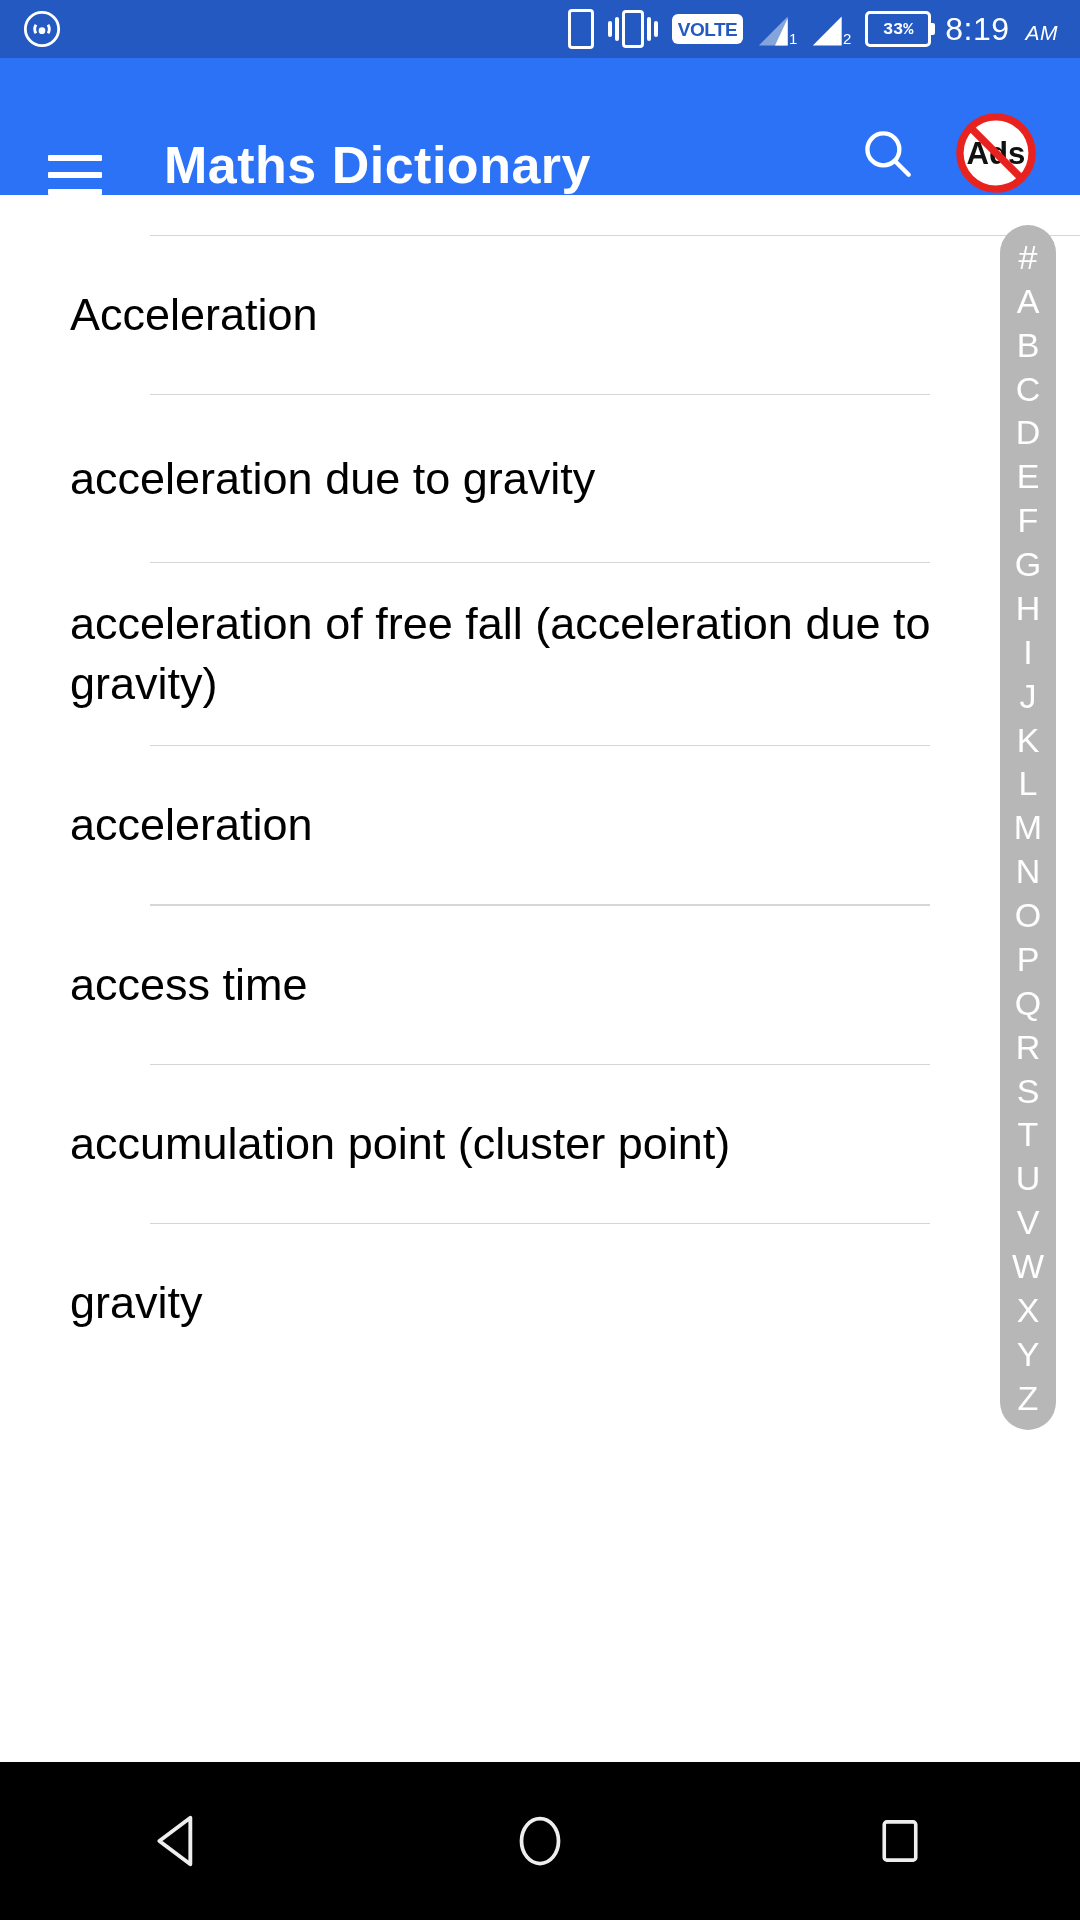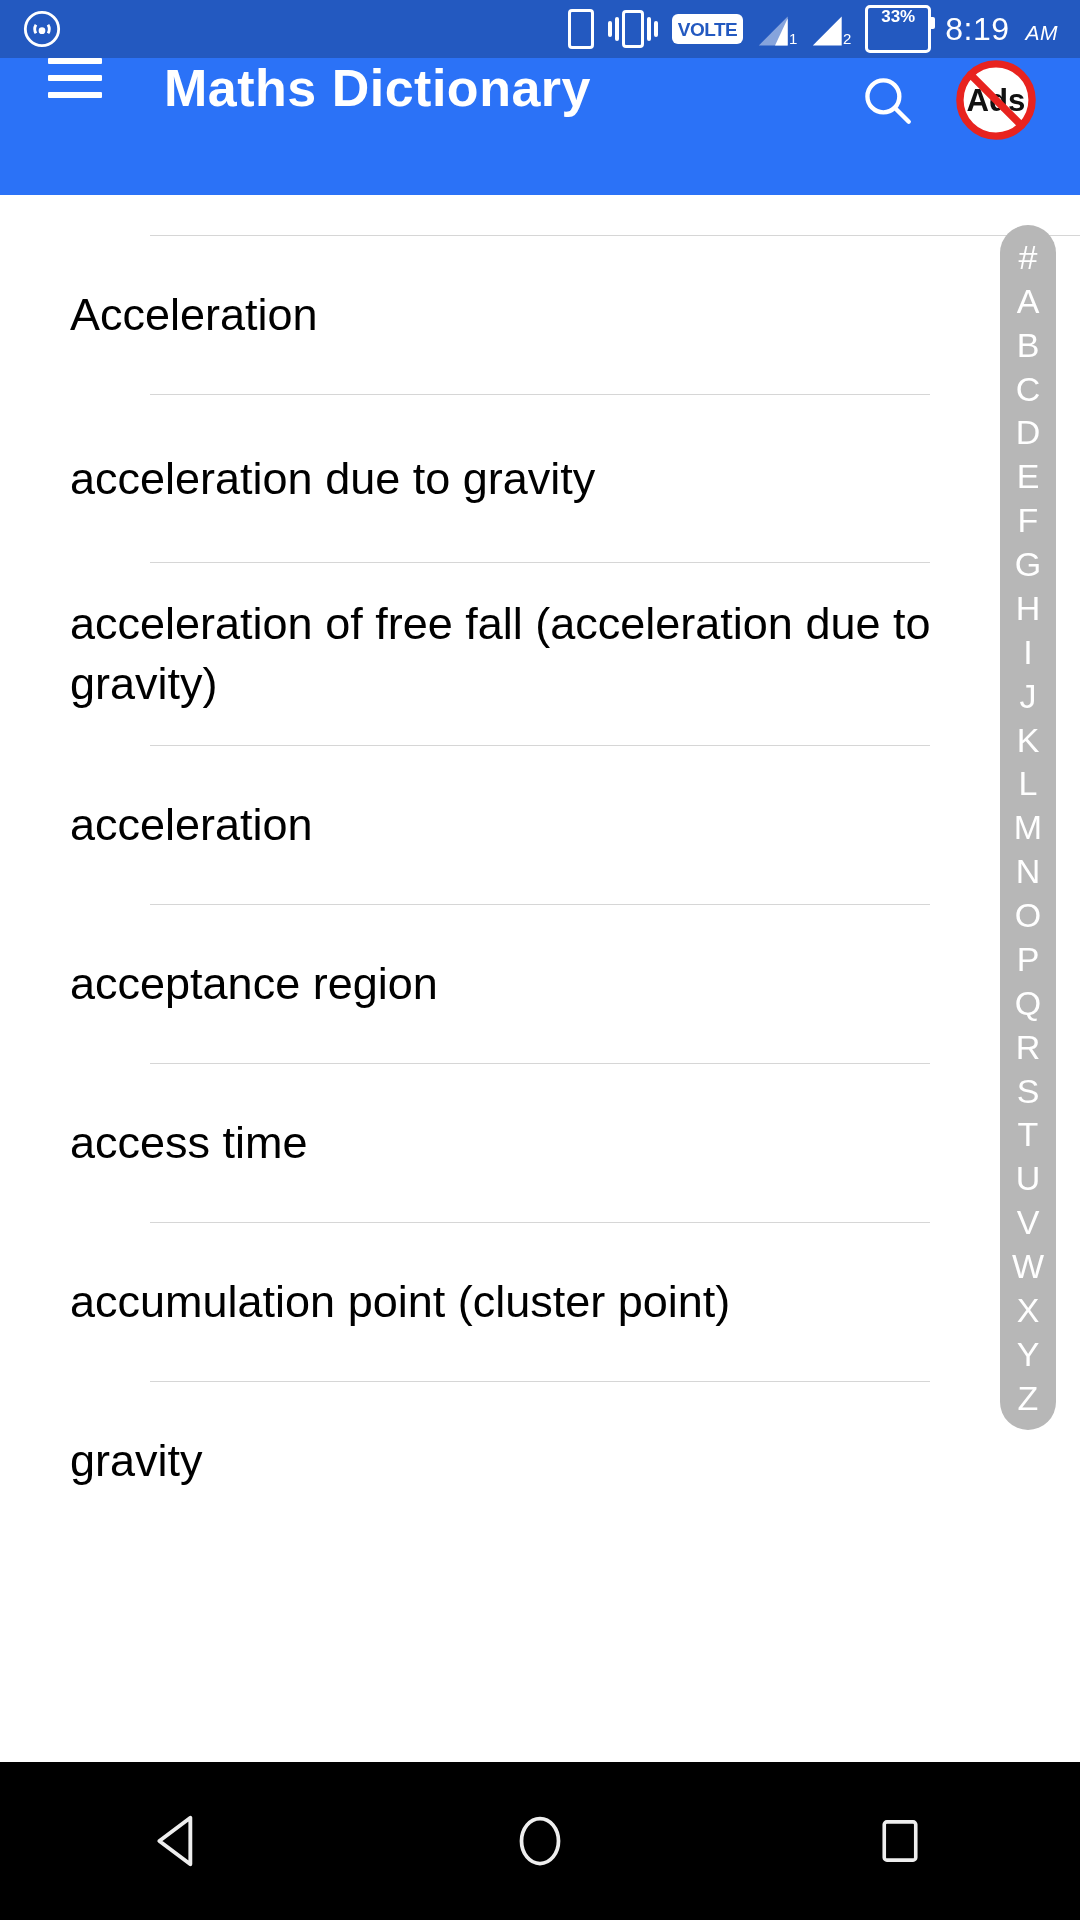--- a/index.html
+++ b/index.html
@@ -32,32 +32,32 @@
   .volte {
     background:#ffffff; color:#2359c0; font-weight:bold;
     font-size:19px; padding:12px 6px; border-radius:6px;
     letter-spacing:-0.5px; line-height:1;
     height:30px; display:flex; align-items:center;
   }
   .sig { position:relative; width:40px; height:36px; display:flex; align-items:flex-end; }
   .sig .tri { width:34px; height:32px; }
   .sig .num { font-size:15px; margin-left:1px; align-self:flex-end; }
   .battery {
-    width:66px; height:48px; border:3px solid #fff; border-radius:5px;
-    display:flex; align-items:flex-start; justify-content:center; position:relative;
+    width:66px; height:36px; border:3px solid #fff; border-radius:5px;
+    display:flex; align-items:center; justify-content:center; position:relative;font-family:Liberation Mono, monospace;
   }
   .battery:after{ content:""; position:absolute; right:-7px; top:9px; width:4px; height:12px; background:#fff; border-radius:0 2px 2px 0;}
   .battery span { font-size:17px; font-weight:bold; line-height:1; }
   .clock { font-size:32px; letter-spacing:0.5px; display:flex; align-items:baseline; gap:16px; }
   .clock .ampm { font-size:21px;font-style:italic; }
 
   
   .appbar {
     position:absolute; top:58px; left:0; width:1080px; height:137px;
-    background:#2b72f7; display:flex; align-items:flex-start;
+    background:#2b72f7; display:flex; align-items:flex-end;
   }
   .hamburger { margin-left:48px; width:54px; height:40px;
     display:flex; flex-direction:column; justify-content:space-between; cursor:pointer; }
   .hamburger i { display:block; height:6px; background:#fff; border-radius:1px; }
   .app-title {
     margin-left:62px; color:#ffffff; font-size:52px; font-weight:bold;
     letter-spacing:0.5px; white-space:nowrap;
   }
   .appbar-actions { margin-left:auto; display:flex; align-items:center; gap:36px; padding-right:42px; }
   .search-btn { width:62px; height:62px; display:flex; align-items:center; justify-content:center; cursor:pointer; }
@@ -176,23 +176,20 @@
     </div>
     <div class="divider"></div>
     <div class="list-item" style="height:182px">
       <span>acceleration of free fall (acceleration due to gravity)</span>
     </div>
     <div class="divider"></div>
     <div class="list-item" style="height:158px">
       <span>acceleration</span>
     </div>
     <div class="divider"></div>
-    <div class="list-item" style="height:158px">
-      <span>acceptance region</span>
-    </div>
     <div class="divider"></div>
     <div class="list-item" style="height:158px">
       <span>access time</span>
     </div>
     <div class="divider"></div>
     <div class="list-item" style="height:158px">
       <span>accumulation point (cluster point)</span>
     </div>
     <div class="divider"></div>
     <div class="list-item" style="height:158px">

